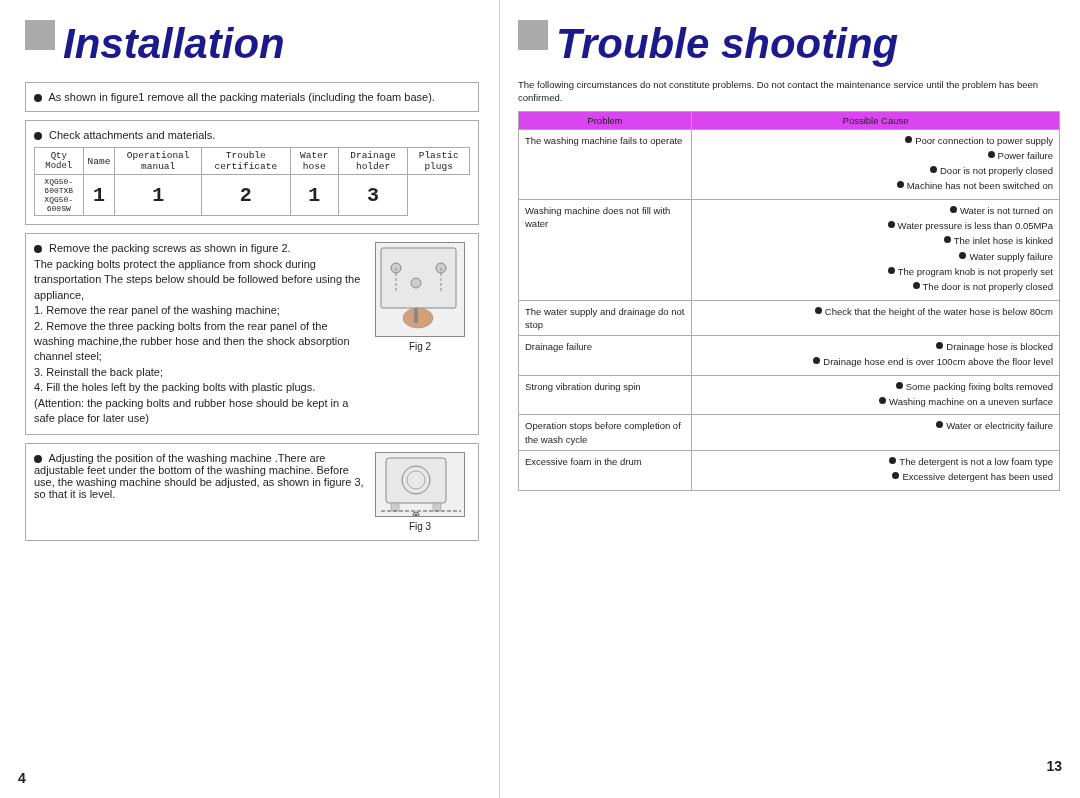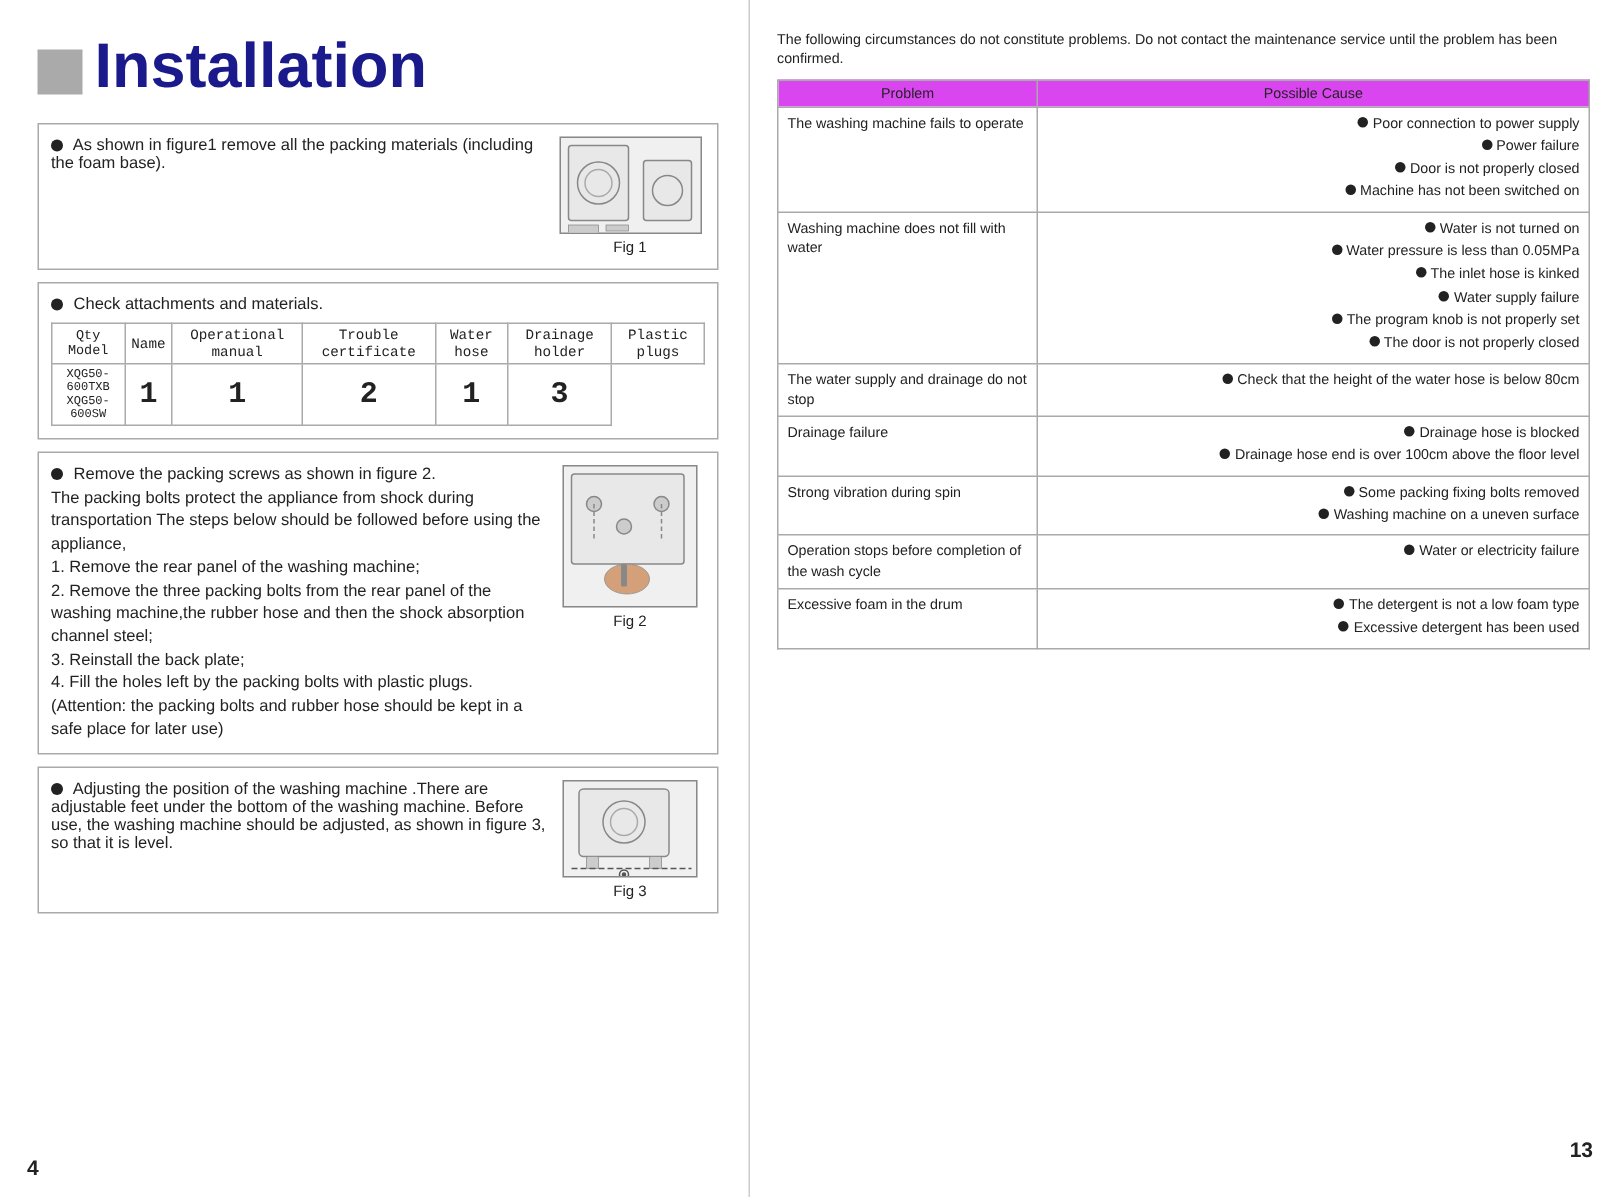--- a/index.html
+++ b/index.html
@@ -182,51 +182,37 @@
       width: 30px;
       height: 30px;
       background: #aaa;
       margin-right: 8px;
       vertical-align: middle;
       margin-bottom: 6px;
     }
 
     .title-row {
       display: flex;
-      align-items: center;
+      font-style: italic;
     }
   </style>
 </head>
 <body>
 
 <div class="left-panel">
   <div class="title-row">
     <span class="title-accent"></span>
     <h1>Installation</h1>
   </div>
 
   <div class="install-section">
     <div class="section-with-image">
       <div class="section-text">
         <span class="bullet-dot"></span>
         <span>As shown in figure1 remove all the packing materials (including the foam base).</span>
-      </div>
-      <div class="fig-image">
-        <svg class="fig-placeholder" width="95" height="65">
-
-          <rect x="5" y="5" width="40" height="50" rx="2" fill="#e8e8e8" stroke="#888" stroke-width="1"></rect>
-          <circle cx="25" cy="30" r="14" fill="none" stroke="#888" stroke-width="1"></circle>
-          <circle cx="25" cy="30" r="9" fill="none" stroke="#aaa" stroke-width="1"></circle>
-          <rect x="55" y="15" width="32" height="40" rx="2" fill="#e8e8e8" stroke="#888" stroke-width="1"></rect>
-          <circle cx="71" cy="35" r="10" fill="none" stroke="#888" stroke-width="1"></circle>
-
-          <rect x="5" y="58" width="20" height="6" fill="#ccc" stroke="#888" stroke-width="0.5"></rect>
-          <rect x="30" y="58" width="15" height="4" fill="#ccc" stroke="#888" stroke-width="0.5"></rect>
-        </svg>
-        <div class="fig-label">Fig 1</div>
       </div>
     </div>
   </div>
 
   <div class="install-section">
     <div>
       <span class="bullet-dot"></span>
       <span>Check attachments and materials.</span>
     </div>
     <table class="parts-table">
@@ -310,20 +296,24 @@
         </svg>
         <div class="fig-label">Fig 3</div>
       </div>
     </div>
   </div>
 
   <div class="page-num-left">4</div>
 </div>
 
 <div class="right-panel">
+  <div class="title-row">
+    <span class="title-accent"></span>
+    <h1>Trouble  shooting</h1>
+  </div>
 
   <div class="trouble-intro">The following circumstances do not constitute problems. Do not contact the maintenance service until the problem has been confirmed.</div>
 
   <table class="trouble-table">
     <thead>
       <tr>
         <th class="problem-col">Problem</th>
         <th class="cause-col">Possible Cause</th>
       </tr>
     </thead>

